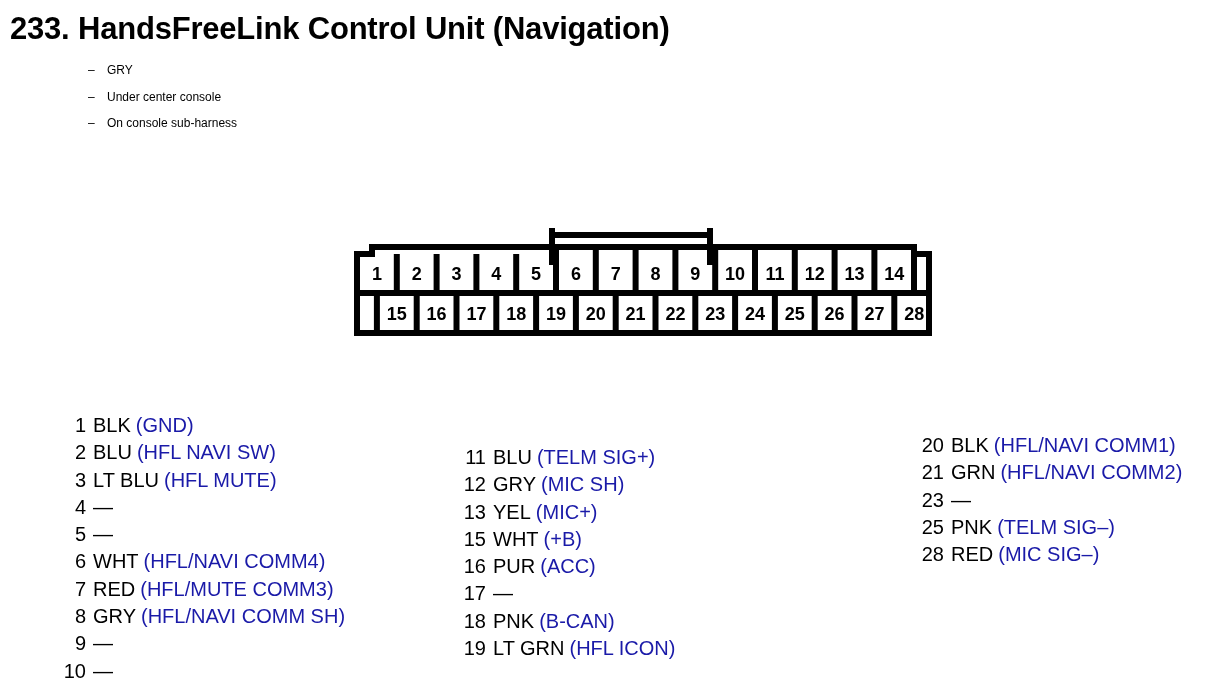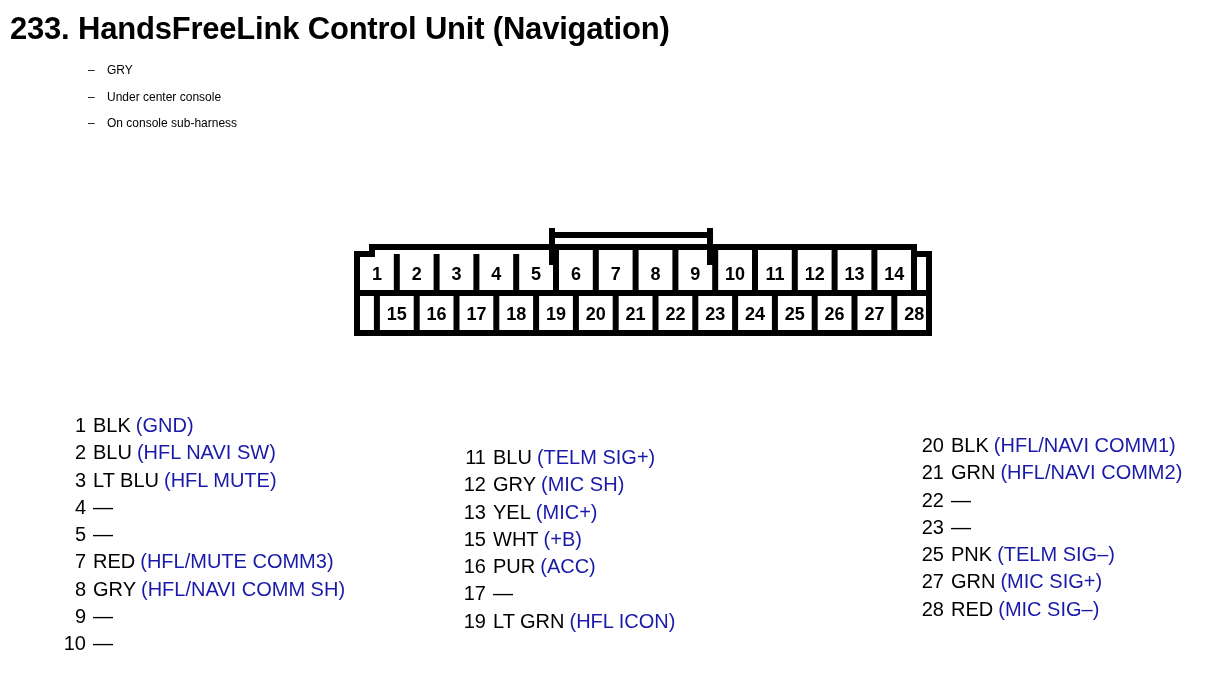--- a/index.html
+++ b/index.html
@@ -172,35 +172,35 @@
     <text class="pin-label-bot" x="561.2" y="99">28</text>
   </g>
 </svg>
 
 <div class="pin-column" id="pin-column-1">
     <div class="pin-row"><span class="pin-num">1</span><span class="pin-color">BLK</span><span class="pin-signal">(GND)</span></div>
     <div class="pin-row"><span class="pin-num">2</span><span class="pin-color">BLU</span><span class="pin-signal">(HFL NAVI SW)</span></div>
     <div class="pin-row"><span class="pin-num">3</span><span class="pin-color">LT BLU</span><span class="pin-signal">(HFL MUTE)</span></div>
     <div class="pin-row"><span class="pin-num">4</span><span class="pin-empty">—</span></div>
     <div class="pin-row"><span class="pin-num">5</span><span class="pin-empty">—</span></div>
+    <div class="pin-row"><span class="pin-num">6</span><span class="pin-color">WHT</span><span class="pin-signal">(HFL/NAVI COMM4)</span></div>
     <div class="pin-row"><span class="pin-num">7</span><span class="pin-color">RED</span><span class="pin-signal">(HFL/MUTE COMM3)</span></div>
     <div class="pin-row"><span class="pin-num">8</span><span class="pin-color">GRY</span><span class="pin-signal">(HFL/NAVI COMM SH)</span></div>
     <div class="pin-row"><span class="pin-num">9</span><span class="pin-empty">—</span></div>
     <div class="pin-row"><span class="pin-num">10</span><span class="pin-empty">—</span></div>
   </div>
 <div class="pin-column" id="pin-column-2">
     <div class="pin-row"><span class="pin-num">11</span><span class="pin-color">BLU</span><span class="pin-signal">(TELM SIG+)</span></div>
     <div class="pin-row"><span class="pin-num">12</span><span class="pin-color">GRY</span><span class="pin-signal">(MIC SH)</span></div>
     <div class="pin-row"><span class="pin-num">13</span><span class="pin-color">YEL</span><span class="pin-signal">(MIC+)</span></div>
     <div class="pin-row"><span class="pin-num">15</span><span class="pin-color">WHT</span><span class="pin-signal">(+B)</span></div>
     <div class="pin-row"><span class="pin-num">16</span><span class="pin-color">PUR</span><span class="pin-signal">(ACC)</span></div>
     <div class="pin-row"><span class="pin-num">17</span><span class="pin-empty">—</span></div>
+    <div class="pin-row"><span class="pin-num">18</span><span class="pin-color">PNK</span><span class="pin-signal">(B-CAN)</span></div>
     <div class="pin-row"><span class="pin-num">19</span><span class="pin-color">LT GRN</span><span class="pin-signal">(HFL ICON)</span></div>
   </div>
 <div class="pin-column" id="pin-column-3">
     <div class="pin-row"><span class="pin-num">20</span><span class="pin-color">BLK</span><span class="pin-signal">(HFL/NAVI COMM1)</span></div>
     <div class="pin-row"><span class="pin-num">21</span><span class="pin-color">GRN</span><span class="pin-signal">(HFL/NAVI COMM2)</span></div>
-    <div class="pin-row"><span class="pin-num">22</span><span class="pin-empty">—</span></div>
     <div class="pin-row"><span class="pin-num">23</span><span class="pin-empty">—</span></div>
     <div class="pin-row"><span class="pin-num">25</span><span class="pin-color">PNK</span><span class="pin-signal">(TELM SIG–)</span></div>
-    <div class="pin-row"><span class="pin-num">27</span><span class="pin-color">GRN</span><span class="pin-signal">(MIC SIG+)</span></div>
     <div class="pin-row"><span class="pin-num">28</span><span class="pin-color">RED</span><span class="pin-signal">(MIC SIG–)</span></div>
   </div>
 
 </body></html>

